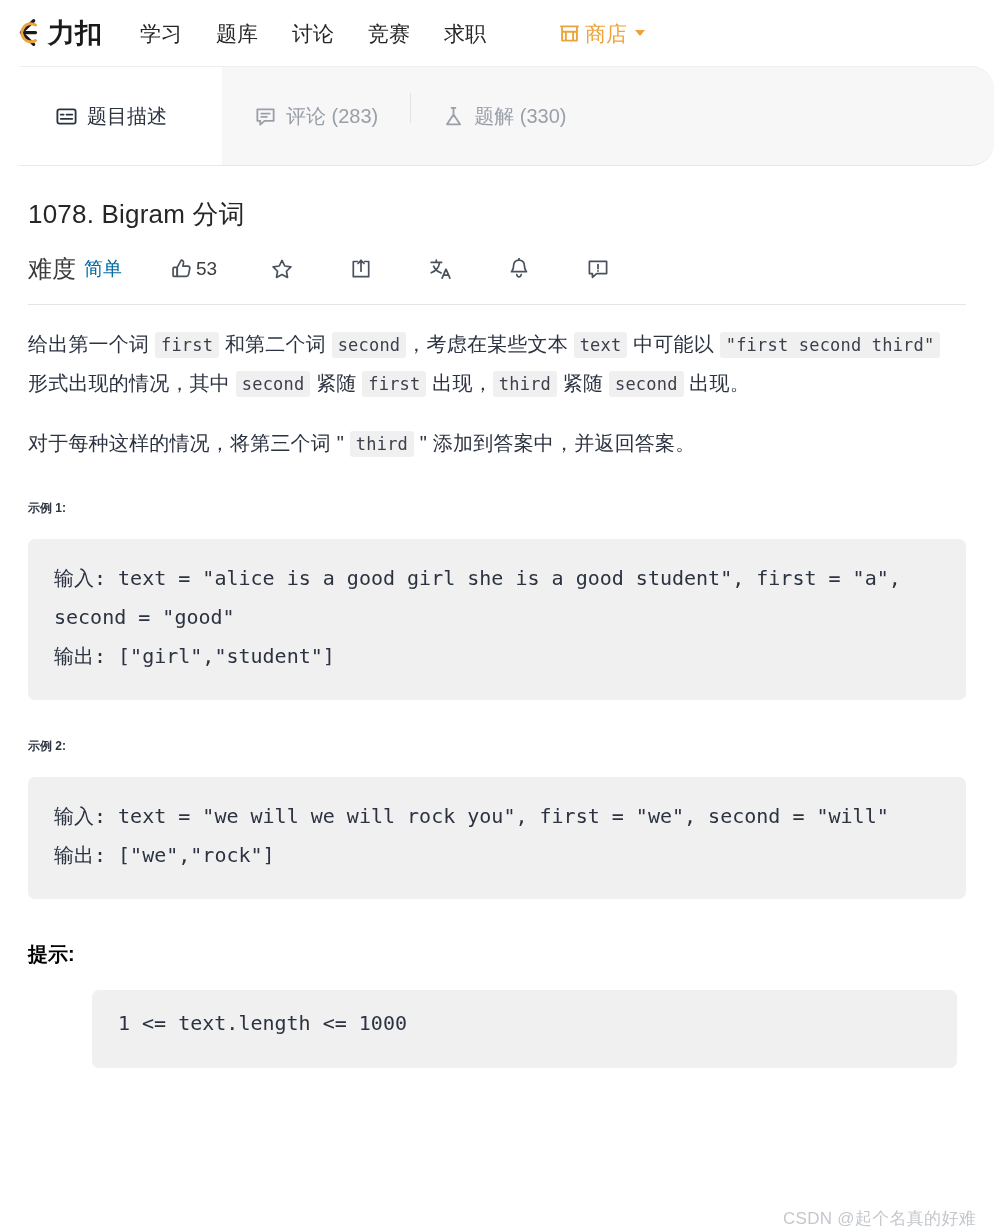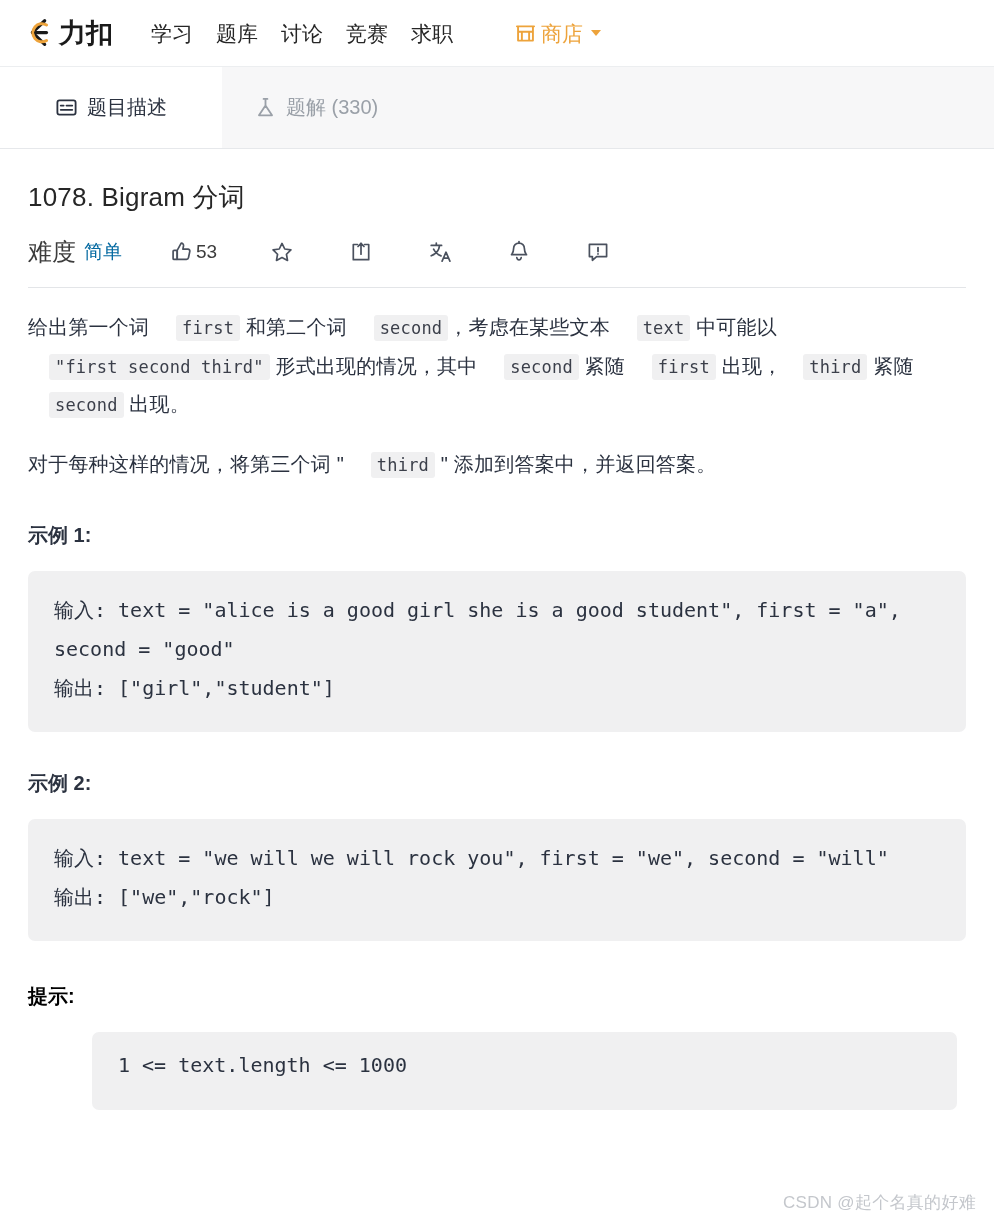--- a/index.html
+++ b/index.html
@@ -9,57 +9,58 @@
     background: #ffffff;
     font-family: "Liberation Sans", "DejaVu Sans", sans-serif;
     overflow: hidden;
   }
 
   
   .topnav {
     height: 66px;
     display: flex;
     align-items: center;
-    padding: 0 0 0 22px;
+    padding: 0 0 0 11px;
     background: #ffffff;
     position: relative;
     text-align: right;
   }
   .logo-wrap { display: flex; align-items: center; gap: 3px; margin-right: 38px; }
   .logo-mark { width: 34px; height: 34px; display:block; }
   .logo-text {
     font-size: 27px; font-weight: 700; color: #1a1a1a;
     letter-spacing: 0px; line-height: 1;
   }
-  .nav-items { display: flex; align-items: center; gap: 23px; }
+  .nav-items { display: flex; align-items: center; gap: 34px; }
   .nav-item {
     font-size: 21px; color: #262626; cursor: pointer;
     white-space: nowrap; line-height: 1;
   }
   .nav-item.shop {
     color: #eda33b; display: flex; align-items: center; gap: 5px;
     margin-left: 39px;
   }
   .shop-icon { width: 21px; height: 20px; display:block; }
   .chevron {
     width: 0; height: 0; margin-left: 3px;
     border-left: 5px solid transparent;
     border-right: 5px solid transparent;
     border-top: 6px solid #eda33b;
   }
 
   
   .tabbar {
-    height: 83px;
+    height: 100px;
     background: #f7f7f8;
     border-top: 1px solid #eceef0;
     border-bottom: 1px solid #e6e8eb;
     display: flex;
     align-items: stretch;
     position: relative;
+    border-radius: 23px;
   }
   .tab {
     display: flex; align-items: center; justify-content: center;
     gap: 9px; padding: 0 32px;
     font-size: 20px; color: #9aa0a8; cursor: pointer;
     position: relative; white-space: nowrap;
   }
   .tab.active {
     background: #ffffff; color: #2b3240; font-weight: 400;
     width: 222px; padding: 0;
@@ -100,25 +101,24 @@
   .prose { padding-top: 20px; }
   .para {
     font-size: 20px; line-height: 1.92; color: #2b3240;
     margin: 0 0 8px 0; letter-spacing: .2px;
   }
   code.inline {
     font-family: "DejaVu Sans Mono", "Liberation Mono", monospace;
     background: #f0f0f1; color: #3b3f4a;
     font-size: 17px; padding: 3px 6px; border-radius: 3px;
     white-space: nowrap;
-    margin-left: 21px;
   }
 
   .ex-title {
-    font-size: 20px; font-weight: 700; color: #2b3240;
+    font-size: 12px; font-weight: 700; color: #2b3240;
     margin: 38px 0 0 0;
   }
   .codeblock {
     background: #f0f0f1; border-radius: 7px;
     padding: 20px 26px 24px 26px;
     margin-top: 22px;
     font-family: "DejaVu Sans Mono", "Liberation Mono", monospace;
     font-size: 20px; line-height: 1.95; color: #2b3240;
     white-space: pre-wrap; word-break: break-word;
   }
@@ -129,21 +129,21 @@
   }
   .hintblock {
     background: #f0f0f1; border-radius: 7px;
     margin: 22px 9px 0 64px;
     padding: 14px 26px 26px 26px;
     font-family: "DejaVu Sans Mono", "Liberation Mono", monospace;
     font-size: 20px; line-height: 1.9; color: #2b3240;
   }
 
   .watermark {
-    position: absolute; right: 18px; bottom: 18px;
+    position: absolute; right: 18px; bottom: 2px;
     font-size: 17px; color: #c4c7cc; letter-spacing: .3px;
     user-select: none; white-space: nowrap;
   }
   .page { position: relative; width: 994px; height: 1232px; overflow: hidden; }
 </style>
 </head>
 <body>
 
 <div class="page">
 
@@ -186,20 +186,30 @@
         <svg class="tab-ico" viewBox="0 0 24 24">
           <rect x="2.5" y="4.5" width="19" height="15" rx="2.2" fill="none" stroke="#2b3240" stroke-width="1.9"></rect>
           <line x1="6" y1="10" x2="9" y2="10" stroke="#2b3240" stroke-width="1.9" stroke-linecap="round"></line>
           <line x1="12" y1="10" x2="18" y2="10" stroke="#2b3240" stroke-width="1.9" stroke-linecap="round"></line>
           <line x1="6" y1="14.4" x2="18" y2="14.4" stroke="#2b3240" stroke-width="1.9" stroke-linecap="round"></line>
         </svg>
       </span>
       <span>题目描述</span>
     </div>
 
+    <div class="tab">
+      <span>
+        <svg class="tab-ico" viewBox="0 0 24 24">
+          <path d="M3.5 4.5 h17 v12 h-9.5 l-4.5 4 v-4 h-3 z" fill="none" stroke="#9aa0a8" stroke-width="1.9" stroke-linejoin="round"></path>
+          <line x1="7.5" y1="9" x2="16.5" y2="9" stroke="#9aa0a8" stroke-width="1.7" stroke-linecap="round"></line>
+          <line x1="7.5" y1="12.4" x2="13.5" y2="12.4" stroke="#9aa0a8" stroke-width="1.7" stroke-linecap="round"></line>
+        </svg>
+      </span>
+      <span>评论 (283)</span>
+    </div>
 
     <div class="tab">
       <span>
         <svg class="tab-ico" viewBox="0 0 24 24">
           <path d="M10 3 h4 M12 3 v7 L5.2 20.2 h13.6 L12 10" fill="none" stroke="#9aa0a8" stroke-width="1.9" stroke-linejoin="round" stroke-linecap="round"></path>
         </svg>
       </span>
       <span>题解 (330)</span>
     </div>
 

